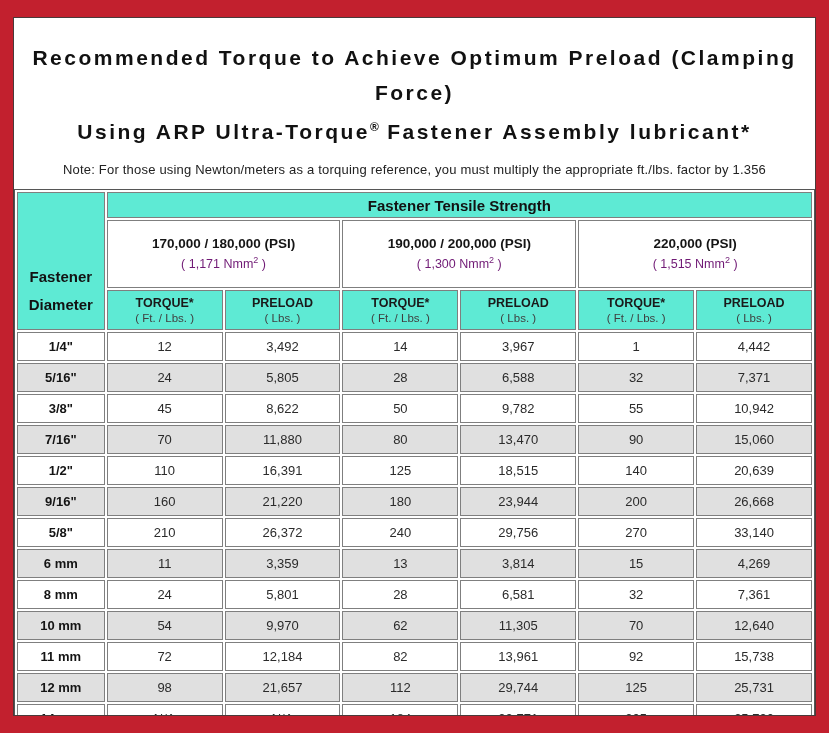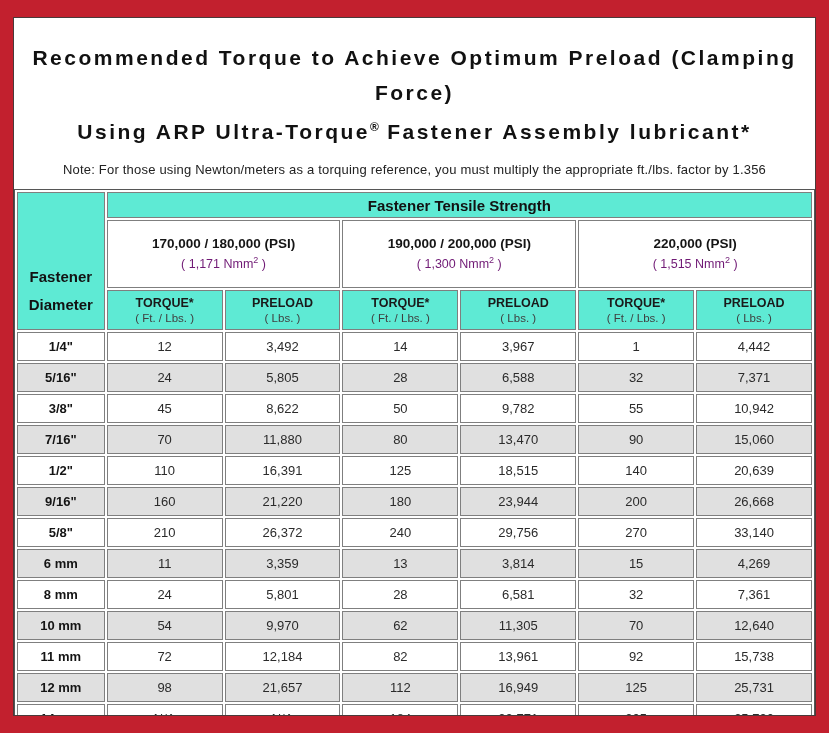--- a/index.html
+++ b/index.html
@@ -258,21 +258,21 @@
             <td>82</td>
             <td>13,961</td>
             <td>92</td>
             <td>15,738</td>
           </tr>
           <tr class="alt">
             <td class="diam">12 mm</td>
             <td>98</td>
             <td>21,657</td>
             <td>112</td>
-            <td>16,949</td>
+            <td>29,744</td>
             <td>125</td>
             <td>25,731</td>
           </tr>
           <tr>
             <td class="diam">14 mm</td>
             <td>N/A</td>
             <td>N/A</td>
             <td>184</td>
             <td>22,771</td>
             <td>205</td>

